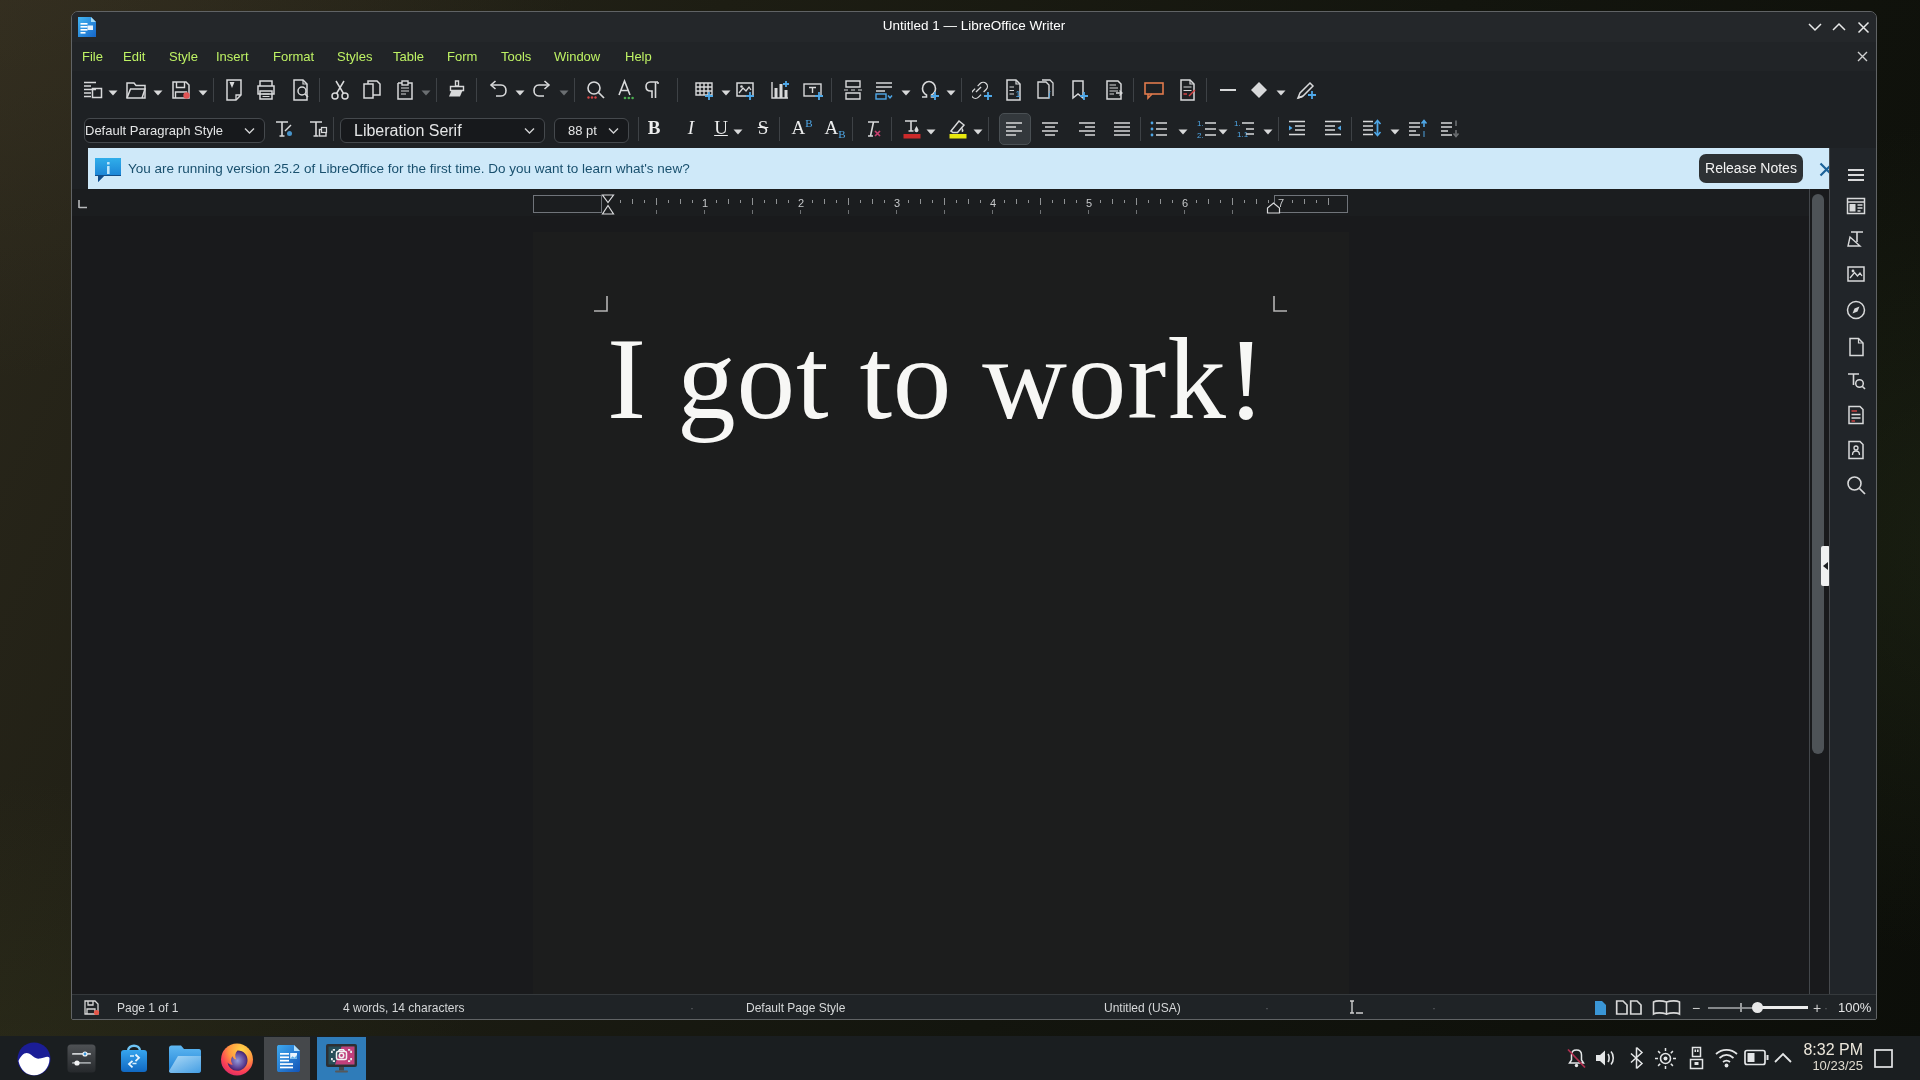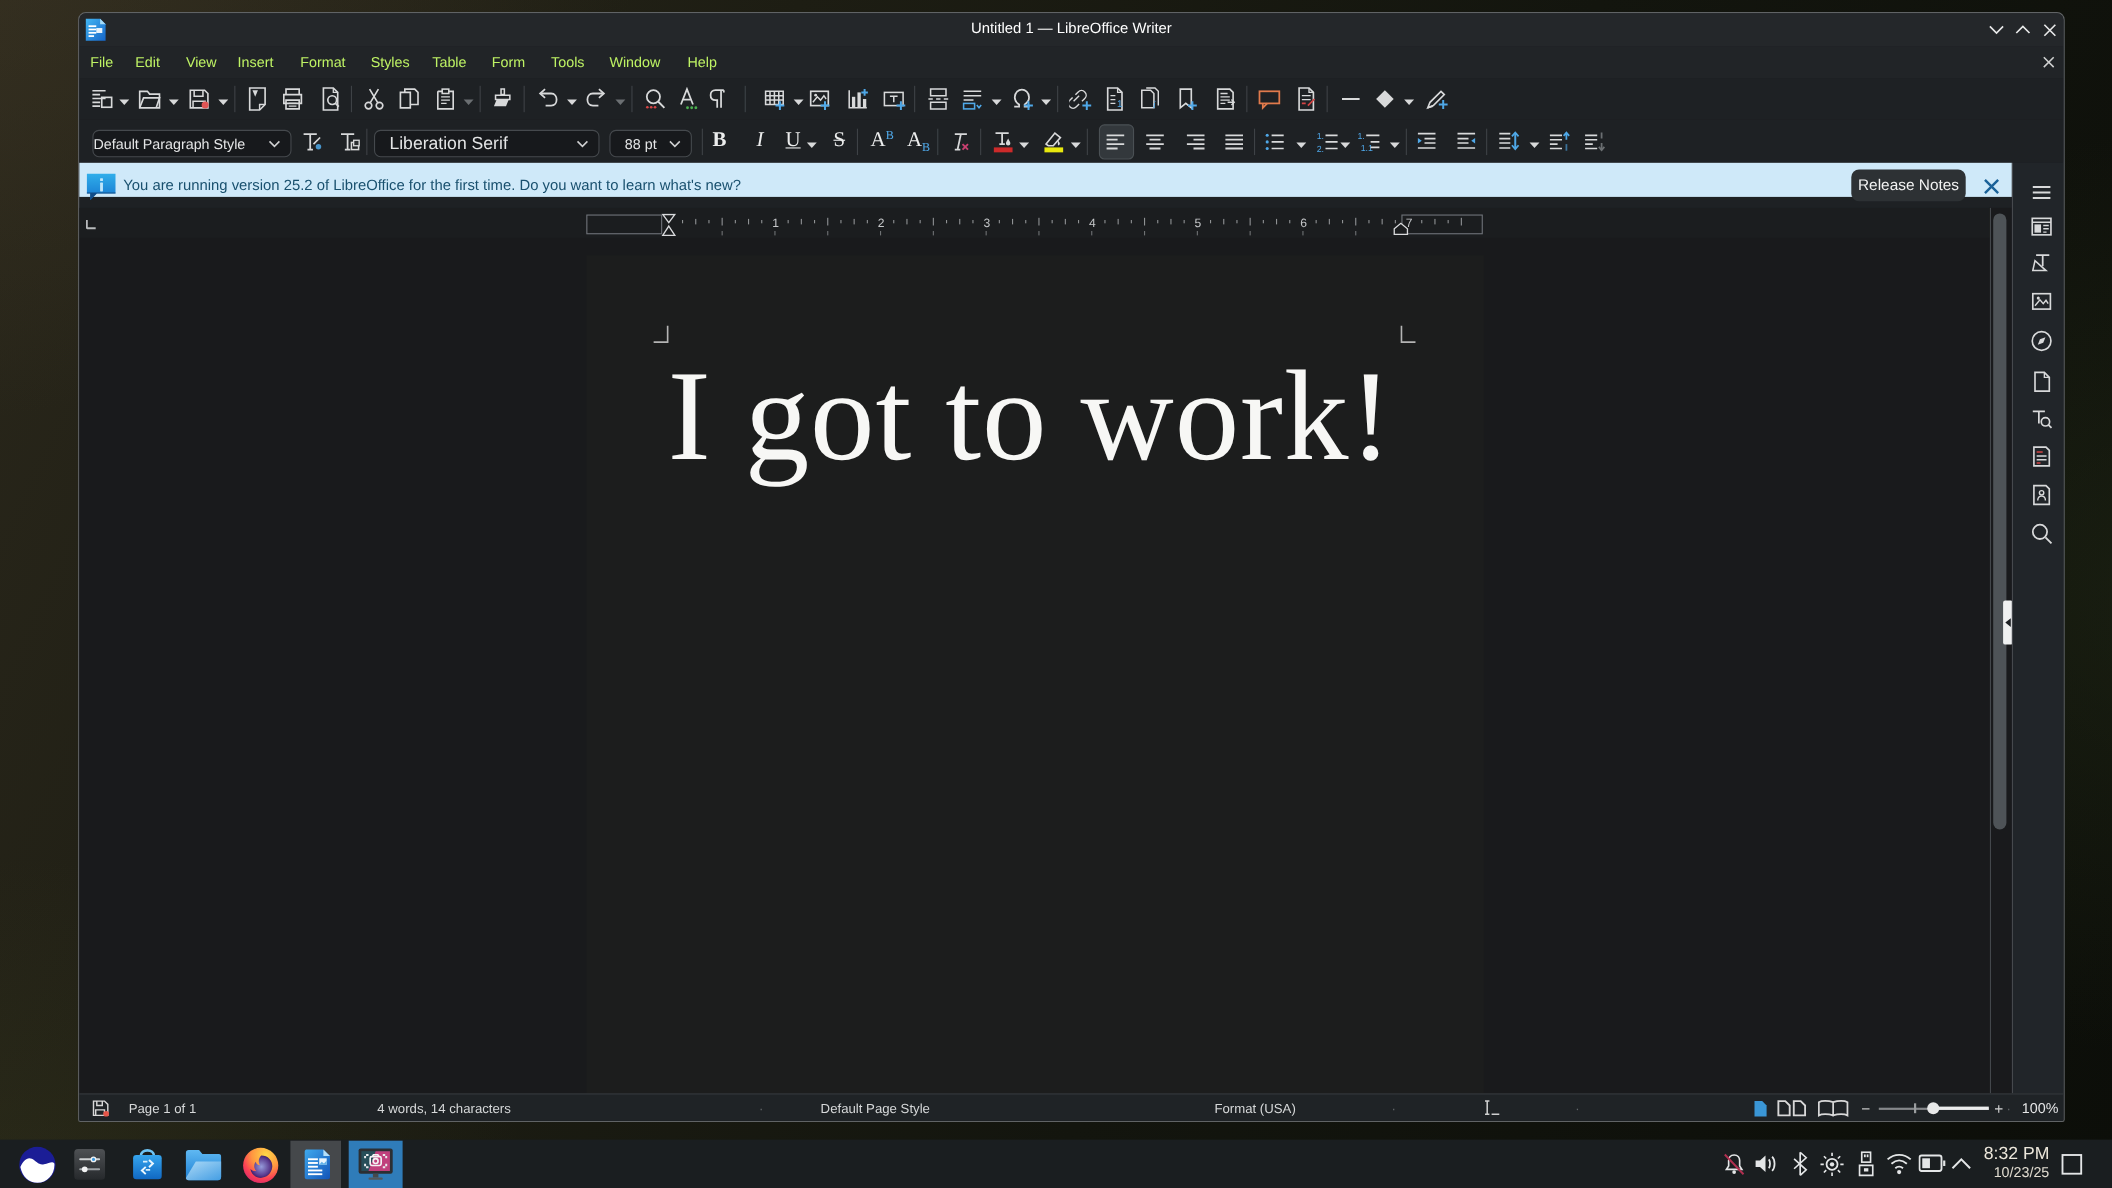--- a/index.html
+++ b/index.html
@@ -9,21 +9,21 @@
  radial-gradient(800px 500px at 0% 100%, rgba(56,58,30,.35), rgba(0,0,0,0) 60%),
  radial-gradient(900px 700px at 104% 50%, rgba(44,54,28,.38), rgba(0,0,0,0) 60%),
  linear-gradient(115deg,#2a271b 0%,#1d1d13 30%,#13150e 60%,#0c0e09 100%);}
 #window{position:absolute;left:71px;top:11px;width:1806px;height:1009px;background:#1e2124;border:1px solid #606365;border-radius:7px 7px 2px 2px;overflow:hidden}
 #titlebar{position:absolute;left:0;top:0;width:100%;height:30px;background:#24272a}
 #title{position:absolute;left:0;right:0;top:6px;text-align:center;font-size:13.5px;color:#ffffff}
 #menubar{position:absolute;left:0;top:30px;width:100%;height:29px;background:#212427}
 .mi{position:absolute;top:7px;font-size:13px;color:#bef264}
 #toolbar1{position:absolute;left:0;top:59px;width:100%;height:38px;background:#1e2124}
 #toolbar2{position:absolute;left:0;top:97px;width:100%;height:39px;background:#1e2124}
-#infobar{position:absolute;left:0;top:136px;width:1757px;height:31px;background:#cfe9f9}
+#infobar{position:absolute;left:16px;top:136px;width:1757px;height:41px;background:#cfe9f9}
 #infotext{position:absolute;left:40px;top:13px;font-size:13.5px;color:#19506e}
 #relbtn{position:absolute;left:1611px;top:6px;width:104px;height:29px;background:#2d3134;border-radius:7px;color:#f2f2f2;font-size:14px;text-align:center;line-height:29px}
 #sidebar{position:absolute;right:0;top:136px;width:47px;bottom:25px;background:#212529;border-left:1px solid #46494d}
 #rulerrow{position:absolute;left:0;top:177px;width:1737px;height:27px;background:#1b1d1f}
 #canvas{position:absolute;left:0;top:204px;width:1737px;bottom:25px;background:#191a1c;overflow:hidden}
 #scrolllane{position:absolute;left:1737px;top:177px;width:21px;bottom:25px;background:#191a1c}
 #scrollthumb{position:absolute;left:3px;top:5px;width:12px;height:560px;background:#4e5357;border-radius:6px}
 #page{position:absolute;left:461px;top:16px;width:816px;height:1100px;background:#1c1d1d}
 #doctext{position:absolute;left:535px;top:95px;letter-spacing:0.8px;font-family:"Liberation Serif",serif;font-size:117.3px;color:#f7f7f5;white-space:nowrap}
 #statusbar{position:absolute;left:0;bottom:0;width:100%;height:25px;background:#1f2326;border-top:1px solid #35393c;font-size:12px;color:#d6d8d9}
@@ -60,21 +60,21 @@
 <svg class="abs" style="left:1759px;top:10px" width="16" height="11" viewBox="0 0 16 11">
           <path d="M2 8 L8 2 L14 8" stroke="#e8e9e9" stroke-width="1.5" fill="none"></path>
         </svg>
 <svg class="abs" style="left:1784px;top:8px" width="15" height="15" viewBox="0 0 15 15">
           <path d="M2.5 2.5 L12.5 12.5 M12.5 2.5 L2.5 12.5" stroke="#e8e9e9" stroke-width="1.5"></path>
         </svg>
       </div>
   <div id="menubar">
         <div class="mi" style="left:10px">File</div>
         <div class="mi" style="left:51px">Edit</div>
-        <div class="mi" style="left:97px">View</div>
+        <div class="mi" style="left:97px">Style</div>
         <div class="mi" style="left:144px">Insert</div>
         <div class="mi" style="left:201px">Format</div>
         <div class="mi" style="left:265px">Styles</div>
         <div class="mi" style="left:321px">Table</div>
         <div class="mi" style="left:375px">Form</div>
         <div class="mi" style="left:429px">Tools</div>
         <div class="mi" style="left:482px">Window</div>
         <div class="mi" style="left:553px">Help</div>
         <svg class="abs" style="left:1783px;top:7px" width="15" height="15" viewBox="0 0 15 15">
           <path d="M3 3 L12 12 M12 3 L3 12" stroke="#cfd0d0" stroke-width="1.4"></path>
@@ -588,21 +588,21 @@
         </svg>
       </div>
   <div id="statusbar">
         <svg class="abs" style="left:11px;top:4px" width="17" height="17" viewBox="0 0 17 17">
           <path d="M2 2 H12 L15 5 V15 H2 Z M5 2 V6 H10 V2 M4 15 V10 H12 V15" stroke="#d8d8d8" stroke-width="1.3" fill="none"></path>
           <circle cx="13.5" cy="13.5" r="2.6" fill="#e45649"></circle>
         </svg>
 <div class="abs" style="left:45px;top:6px">Page 1 of 1</div>
 <div class="abs" style="left:271px;top:6px">4 words, 14 characters</div>
 <div class="abs" style="left:674px;top:6px">Default Page Style</div>
-<div class="abs" style="left:1032px;top:6px">Format (USA)</div>
+<div class="abs" style="left:1032px;top:6px">Untitled (USA)</div>
 <div class="abs" style="left:618px;top:6px;color:#63676a">·</div>
 <div class="abs" style="left:1193px;top:6px;color:#63676a">·</div>
 <div class="abs" style="left:1360px;top:6px;color:#63676a">·</div>
 <svg class="abs" style="left:1277px;top:5px" width="22" height="16" viewBox="0 0 22 16">
           <path d="M1 1 H5 M3 1 V13 M1 13 H5 M7 13 H14" stroke="#cfd0d0" stroke-width="1.4" fill="none"></path>
         </svg>
 <svg class="abs" style="left:1521px;top:5px" width="15" height="16" viewBox="0 0 15 16">
           <path d="M2 1 H9 L13 5 V15 H2 Z" fill="#3a96d6"></path>
         </svg>
 <svg class="abs" style="left:1543px;top:5px" width="28" height="16" viewBox="0 0 28 16">

